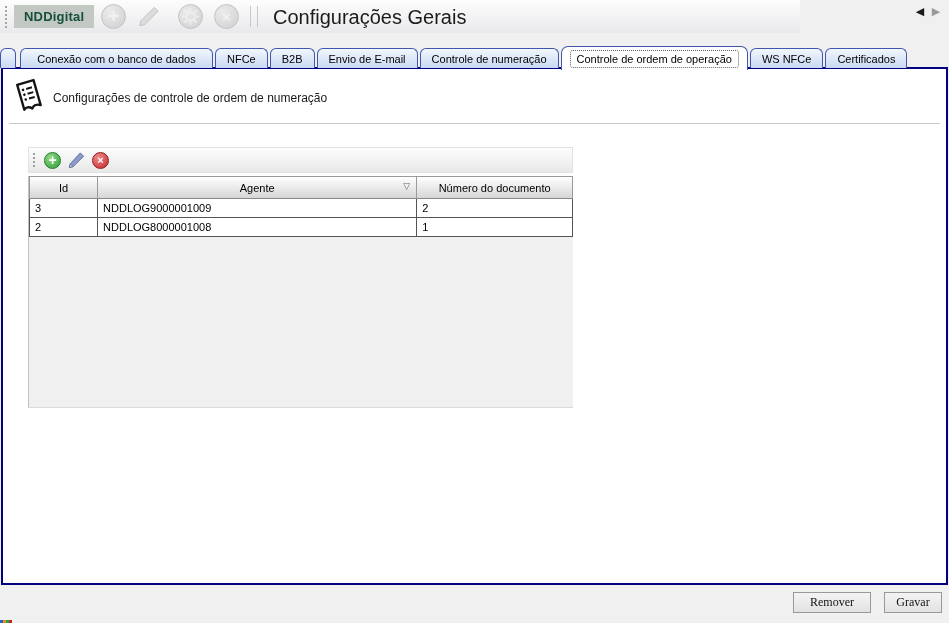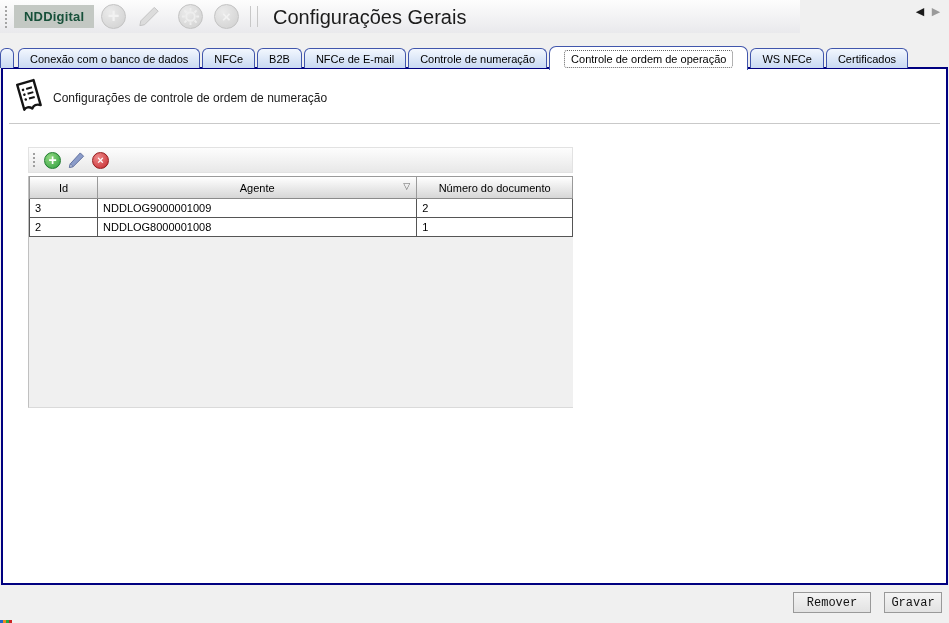--- a/index.html
+++ b/index.html
@@ -26,21 +26,21 @@
 
   
   .tabstrip { position:absolute; left:0; top:46px; width:910px; height:22px;
     display:flex; align-items:flex-end; z-index:5; }
   .tab { height:20px; margin-right:2px; padding:0 11px; display:flex; align-items:center;
     justify-content:center; font-size:11px; color:#000; white-space:nowrap;
     background:linear-gradient(#f2f7fe,#c9d9f2); border:1px solid #4156ac;
     border-bottom:none; border-radius:6px 6px 0 0; cursor:default; }
   .tab.sliver { width:16px; margin-right:4px; padding:0; overflow:hidden; }
   .tab.active { height:24px; margin-bottom:-2px; background:#fff; z-index:6;
-    border-radius:7px 7px 0 0; padding:0 14px; }
+    border-radius:7px 7px 0 0; padding:0 8px; }
   .tab.active .focus-rect { border:1px dotted #666; padding:2px 6px; border-radius:3px; }
   .tab-scroll { position:absolute; top:4px; font-size:11px; width:14px; height:14px;
     display:flex; align-items:center; justify-content:center; }
   .tab-scroll.left { left:913px; color:#1a1a1a; }
   .tab-scroll.right { left:929px; color:#9a9a9a; }
 
   
   .panel { position:absolute; left:1px; top:67px; width:947px; height:518px;
     background:#ffffff; border:2px solid #000080; }
   .panel-head-icon { position:absolute; left:10px; top:76px; z-index:2; }
@@ -78,21 +78,21 @@
     font-size:11px; color:#000; display:flex; align-items:center; padding-left:5px; }
   .grid-row .g-cell:first-child { border-left:1px solid #555; }
   .col-id { width:70px; }
   .col-agente { width:324px; }
   .col-num { width:158px;align-items:center; }
 
   
   .btn { position:absolute; top:592px; height:21px; font-size:12px; color:#111;
     background:linear-gradient(#f4f4f4,#e2e2e2); border:1px solid #999;
     display:flex; align-items:center; justify-content:center; cursor:pointer;
-    font-family:Liberation Mono, monospace; }
+    font-family:Liberation Serif, serif; }
   .btn.remover { left:793px; width:78px; }
   .btn.gravar { left:884px; width:58px; }
 
   .pixel-strip { position:absolute; left:0; top:620px; height:3px; display:flex; }
   .pixel-strip span { width:3px; height:3px; }
 </style>
 </head>
 <body>
 
 <div id="app">
@@ -134,21 +134,21 @@
     <div class="tab" style="width:193px;">
       <span>Conexão com o banco de dados</span>
     </div>
     <div class="tab">
       <span>NFCe</span>
     </div>
     <div class="tab">
       <span>B2B</span>
     </div>
     <div class="tab">
-      <span>NFCe de E-mail</span>
+      <span>Envio de E-mail</span>
     </div>
     <div class="tab">
       <span>Controle de numeração</span>
     </div>
     <div class="tab active">
       <span class="focus-rect">Controle de ordem de operação</span>
     </div>
     <div class="tab">
       <span>WS NFCe</span>
     </div>

